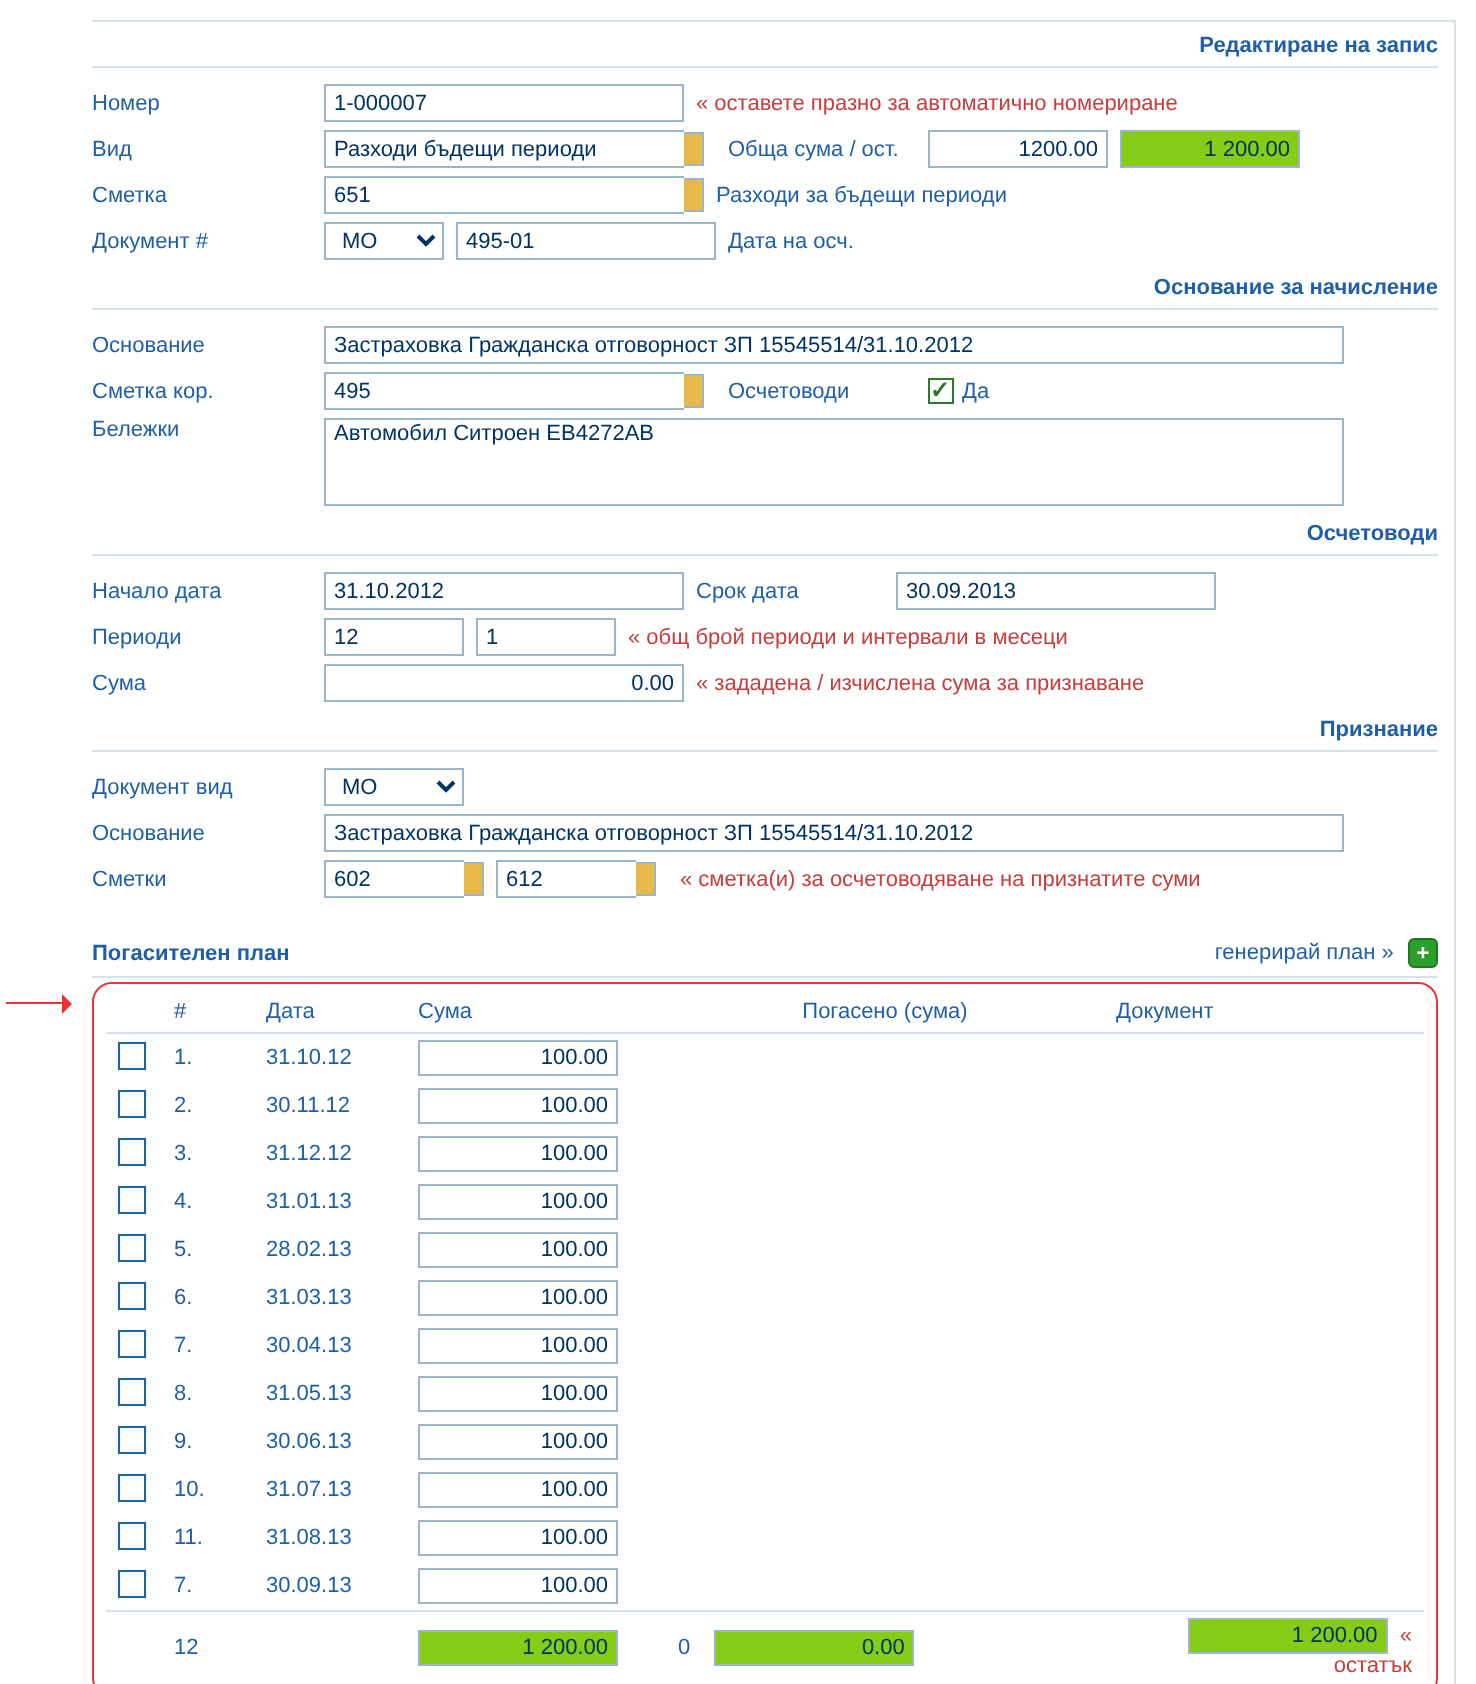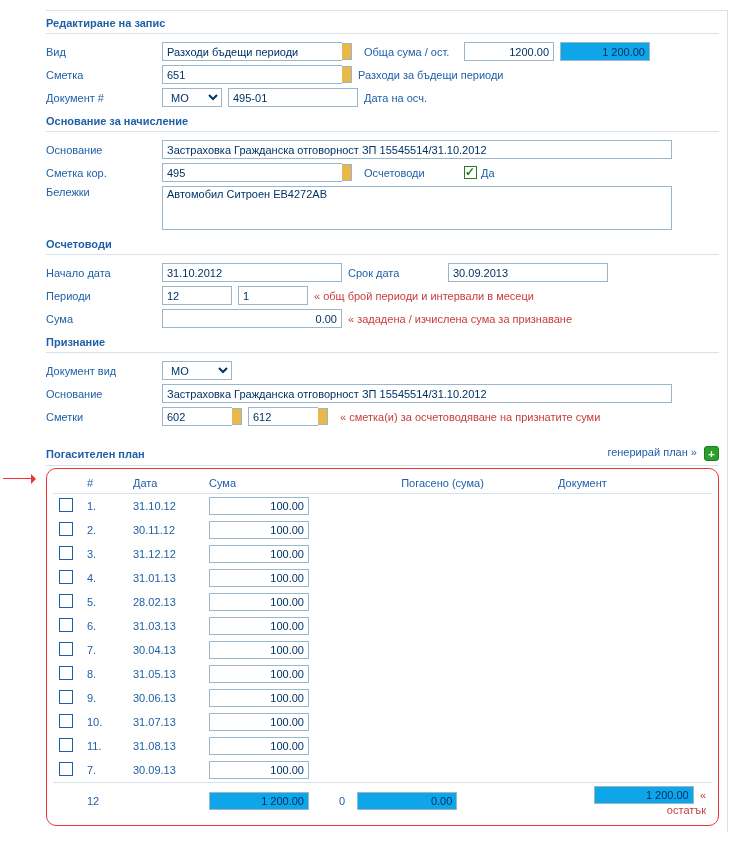--- a/index.html
+++ b/index.html
@@ -16,20 +16,21 @@
     border-top: 1px solid #d6e2ec;
     border-right: 1px solid #d6e2ec;
     padding: 0 8px 6px 0;
   }
   .section-title {
     font-weight: bold;
     color: #1f5fa8;
     border-bottom: 1px solid #d6e2ec;
     padding: 6px 0 4px 0;
     margin-bottom: 6px;
+    text-align: right;
   }
   .row {
     display: flex;
     align-items: center;
     padding: 2px 0;
     min-height: 22px;
   }
   .label {
     width: 116px;
     flex-shrink: 0;
@@ -44,21 +45,21 @@
   input.text, select, textarea {
     font-family: inherit;
     font-size: 11px;
     color: #003366;
     border: 1px solid #9bb6c9;
     height: 19px;
     padding: 1px 4px;
     background: #fff;
   }
   textarea { height: 44px; width: 510px; resize: none; overflow-y: scroll; }
-  input.readonly { background: #0ea5e9; }
+  input.readonly { background: #84cc16; }
   .w180 { width: 180px; }
   .w90  { width: 90px;  text-align: right; }
   .w70  { width: 70px; }
   .w60  { width: 60px; }
   .w130 { width: 130px; }
   .w160 { width: 160px; }
   .w510 { width: 510px; }
   .hint { color: #c83c3c; margin-left: 6px; }
   .note-orange { color: #c83c3c; }
   .lookup {
@@ -174,20 +175,25 @@
   .totals td { border-top: 1px solid #d6e2ec; }
   .right { text-align: right; }
 </style>
 </head>
 <body>
 
 <div class="form-area">
 
   <div class="section-title">Редактиране на запис</div>
 
+  <div class="row">
+    <span class="label">Номер</span>
+    <input class="text w180" value="1-000007" style="">
+    <span class="hint">« оставете празно за автоматично номериране</span>
+  </div>
 
   <div class="row">
     <span class="label">Вид</span>
     <input class="text w180 lookup-input" value="Разходи бъдещи периоди" style="">
       <span class="lookup"></span>
     <span class="label2">Обща сума / ост.</span>
     <input class="text w90" value="1200.00" style="">
     <span style="width:6px"></span>
     <input class="text w90 readonly" readonly="" value="1 200.00" style="">
   </div>

